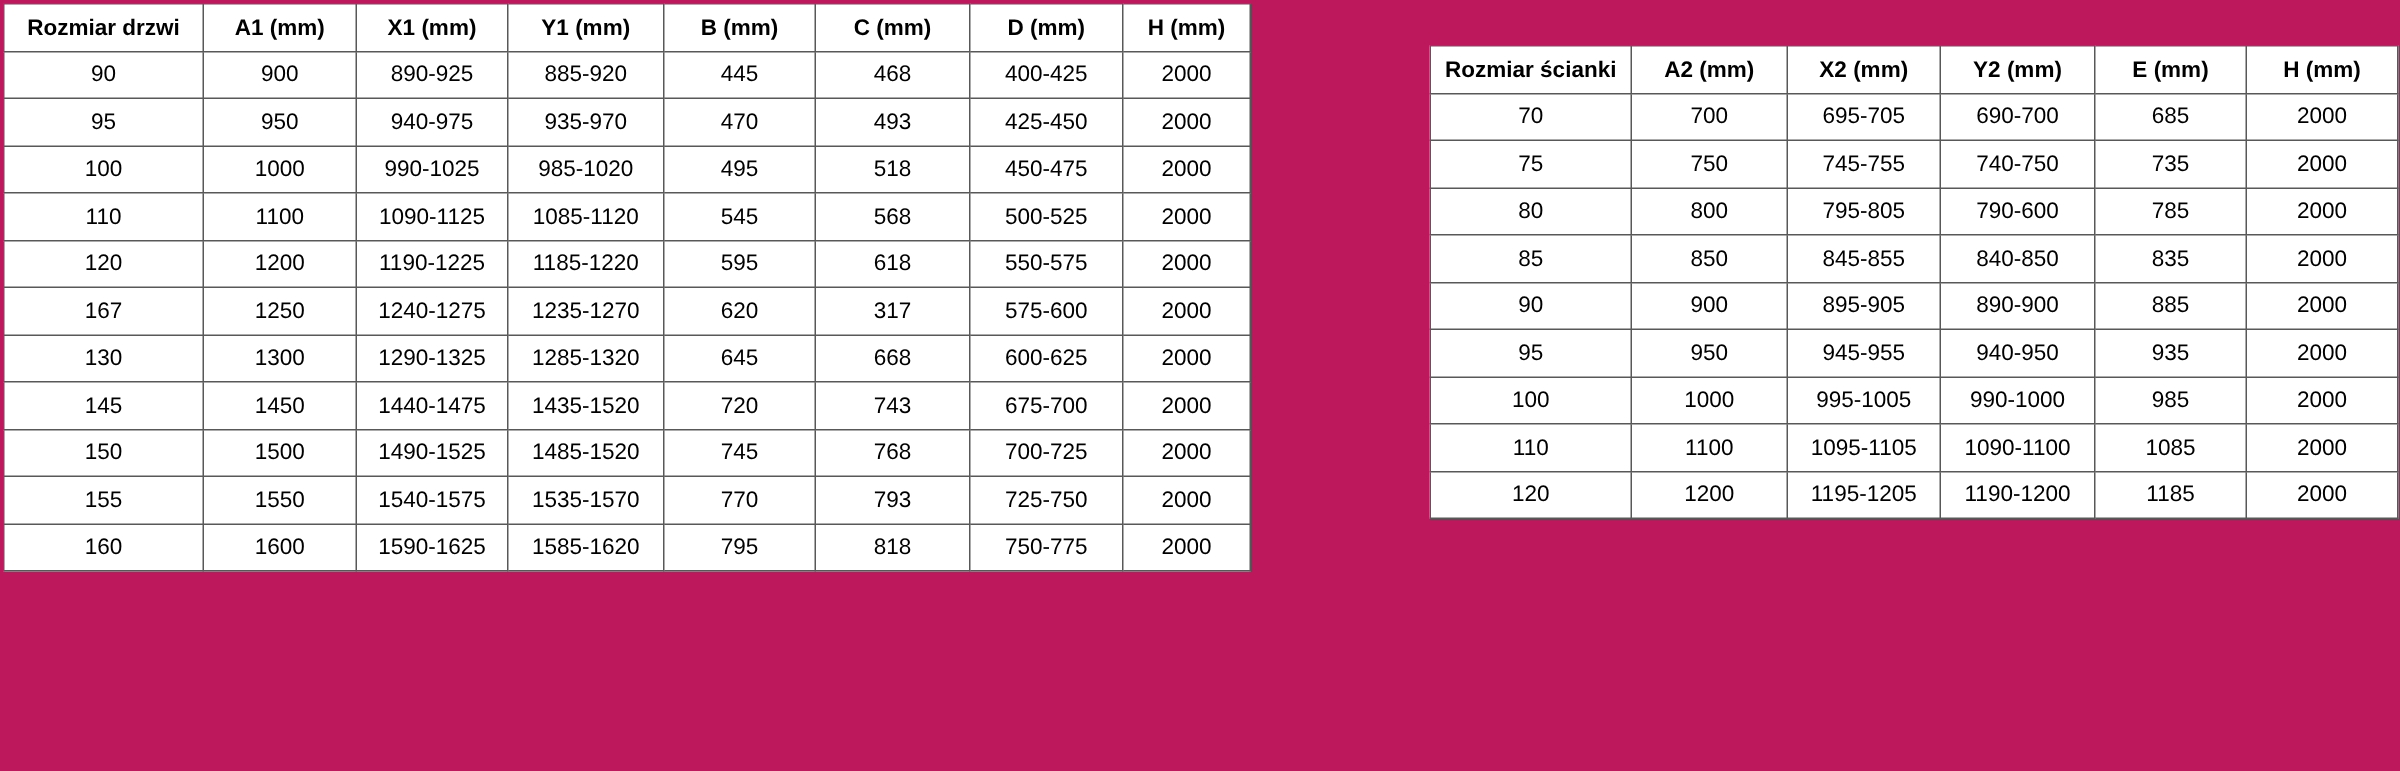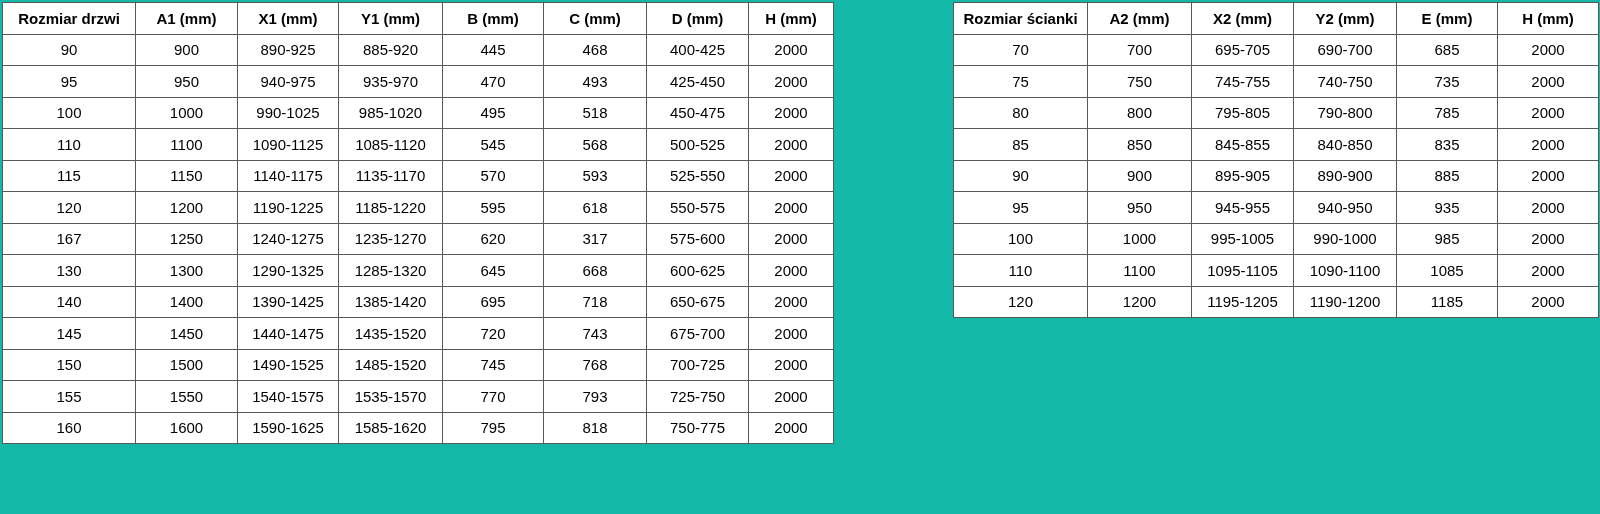--- a/index.html
+++ b/index.html
@@ -4,34 +4,34 @@
 <style>
   html, body {
     margin: 0;
     padding: 0;
     background: #ffffff;
   }
   .canvas {
     position: relative;
     width: 1600px;
     height: 514px;
-    background: #14b8a6;
+    background: #be185d;
     font-family: "Liberation Sans", sans-serif;
     color: #000000;
     overflow: hidden;
   }
   table.tbl {
     border-collapse: collapse;
     table-layout: fixed;
     position: absolute;
     top: 2px;
     background: #ffffff;
   }
   table.tbl.left  { left: 2px; }
-  table.tbl.right { left: 953px; }
+  table.tbl.right { left: 953px; margin-top: 28px; }
   table.tbl th, table.tbl td {
     border: 1.5px solid #585858;
     text-align: center;
     vertical-align: middle;
     height: 30.5px;
     padding: 0 2px;
     font-size: 15px;
     line-height: 1;
     white-space: nowrap;
     overflow: hidden;
@@ -108,30 +108,20 @@
           <td>110</td>
           <td>1100</td>
           <td>1090-1125</td>
           <td>1085-1120</td>
           <td>545</td>
           <td>568</td>
           <td>500-525</td>
           <td>2000</td>
         </tr>
         <tr>
-          <td>115</td>
-          <td>1150</td>
-          <td>1140-1175</td>
-          <td>1135-1170</td>
-          <td>570</td>
-          <td>593</td>
-          <td>525-550</td>
-          <td>2000</td>
-        </tr>
-        <tr>
           <td>120</td>
           <td>1200</td>
           <td>1190-1225</td>
           <td>1185-1220</td>
           <td>595</td>
           <td>618</td>
           <td>550-575</td>
           <td>2000</td>
         </tr>
         <tr>
@@ -148,30 +138,20 @@
           <td>130</td>
           <td>1300</td>
           <td>1290-1325</td>
           <td>1285-1320</td>
           <td>645</td>
           <td>668</td>
           <td>600-625</td>
           <td>2000</td>
         </tr>
         <tr>
-          <td>140</td>
-          <td>1400</td>
-          <td>1390-1425</td>
-          <td>1385-1420</td>
-          <td>695</td>
-          <td>718</td>
-          <td>650-675</td>
-          <td>2000</td>
-        </tr>
-        <tr>
           <td>145</td>
           <td>1450</td>
           <td>1440-1475</td>
           <td>1435-1520</td>
           <td>720</td>
           <td>743</td>
           <td>675-700</td>
           <td>2000</td>
         </tr>
         <tr>
@@ -240,21 +220,21 @@
           <td>750</td>
           <td>745-755</td>
           <td>740-750</td>
           <td>735</td>
           <td>2000</td>
         </tr>
         <tr>
           <td>80</td>
           <td>800</td>
           <td>795-805</td>
-          <td>790-800</td>
+          <td>790-600</td>
           <td>785</td>
           <td>2000</td>
         </tr>
         <tr>
           <td>85</td>
           <td>850</td>
           <td>845-855</td>
           <td>840-850</td>
           <td>835</td>
           <td>2000</td>

